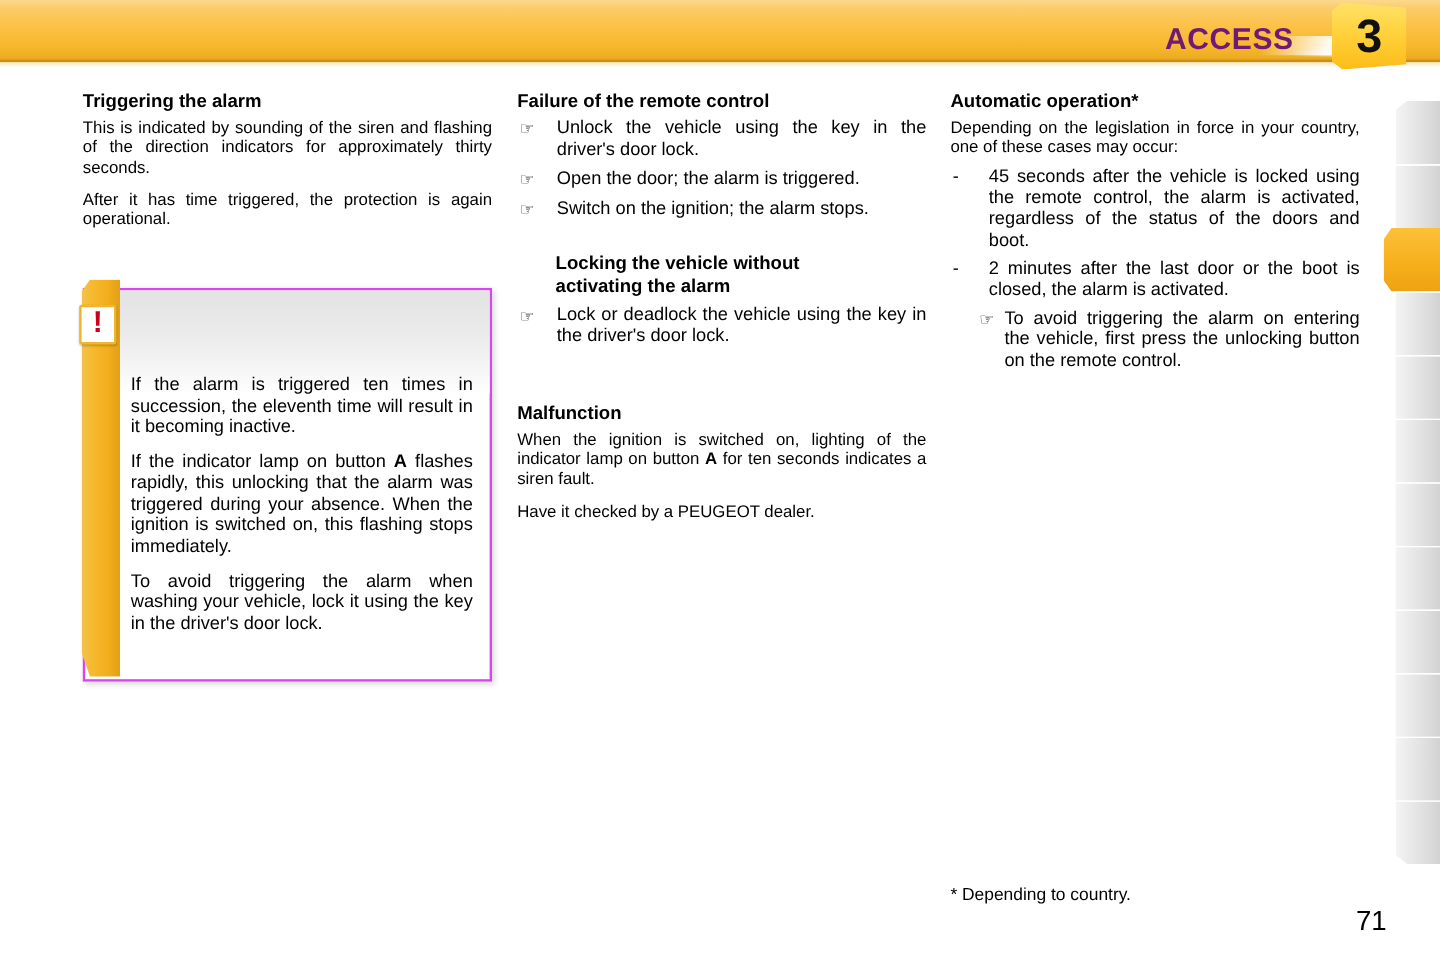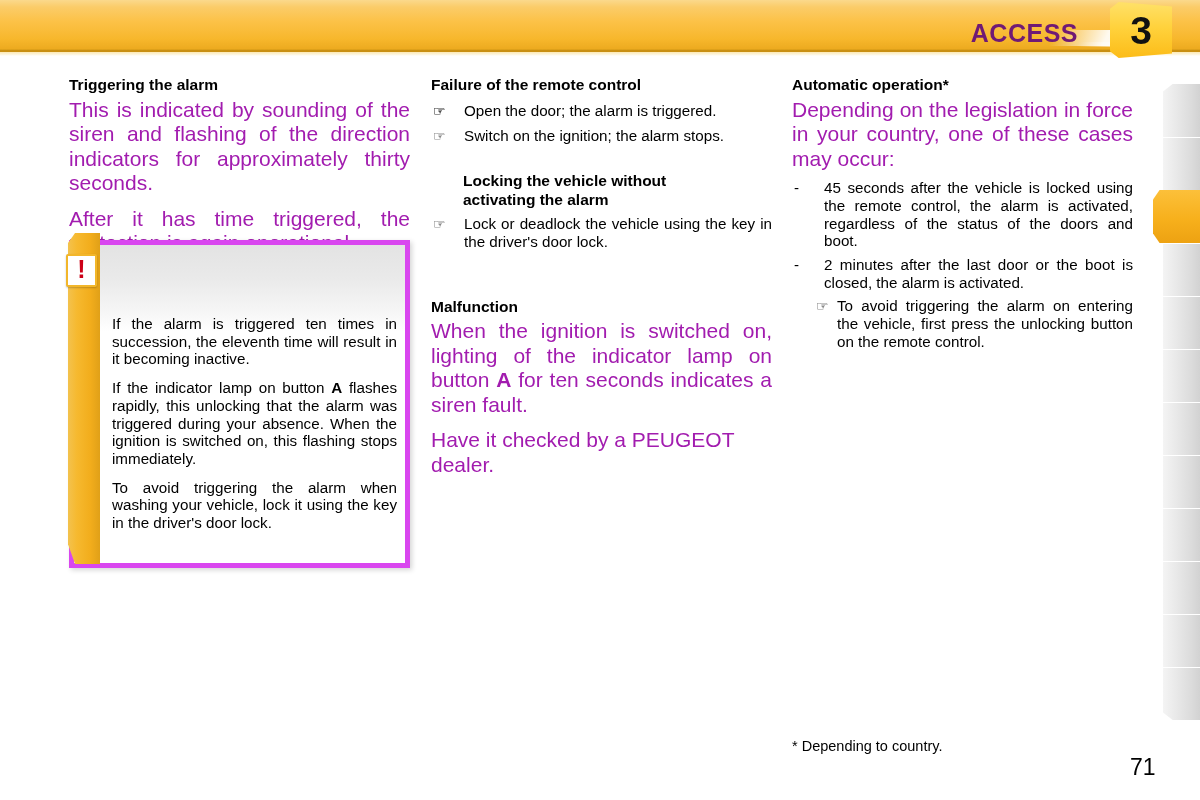--- a/index.html
+++ b/index.html
@@ -149,25 +149,25 @@
     margin: 0 0 3px 0;
     font-size: 15.5px;
     font-weight: bold;
     line-height: 1.22;
     color: #000;
   }
   h2.sec.two-line { margin-bottom: 5px; }
 
   p.para {
     margin: 0 0 11px 0;
-    font-size: 21px;
+    font-size: 14px;
     line-height: 1.165;
     text-align: justify;
     text-justify: inter-word;
-    color: #a21caf;
+    color: #000000;
   }
   p.para.last { margin-bottom: 0; }
   p.para.nojust { text-align: left; }
 
   
   ul.hand {
     list-style: none;
     margin: 0;
     padding: 0;
   }
@@ -228,21 +228,21 @@
 
   
   .warnbox {
     position: absolute;
     left: 69px;
     top: 240px;
     width: 341px;
     height: 328px;
     box-sizing: border-box;
     background: #ffffff;
-    border: 5px solid #d946ef;
+    border: 2px solid #d946ef;
     box-shadow: 2px 2px 5px rgba(0,0,0,0.17);
   }
   .warnbox-topfade {
     position: absolute;
     left: 0; top: 0;
     width: 100%;
     height: 86px;
     background: linear-gradient(to bottom, #e3e3e3 0%, #eaeaea 40%, #f6f6f6 78%, #ffffff 100%);
   }
   .warnbox-bar {
@@ -354,20 +354,21 @@
 <div class="warnbox-bar" style="position:absolute; left:68px; top:233px;"></div>
 <div class="warnbox-icon" style="position:absolute; left:66px; top:254px;">
   <span>!</span>
 </div>
 
 <div class="col col-mid">
   <h2 class="sec">Failure of the remote control</h2>
   <ul class="hand">
     <li>
       <span class="hand-icon">☞</span>
+      <span>Unlock the vehicle using the key in the driver's door lock.</span>
     </li>
     <li>
       <span class="hand-icon">☞</span>
       <span>Open the door; the alarm is triggered.</span>
     </li>
     <li>
       <span class="hand-icon">☞</span>
       <span>Switch on the ignition; the alarm stops.</span>
     </li>
   </ul>

